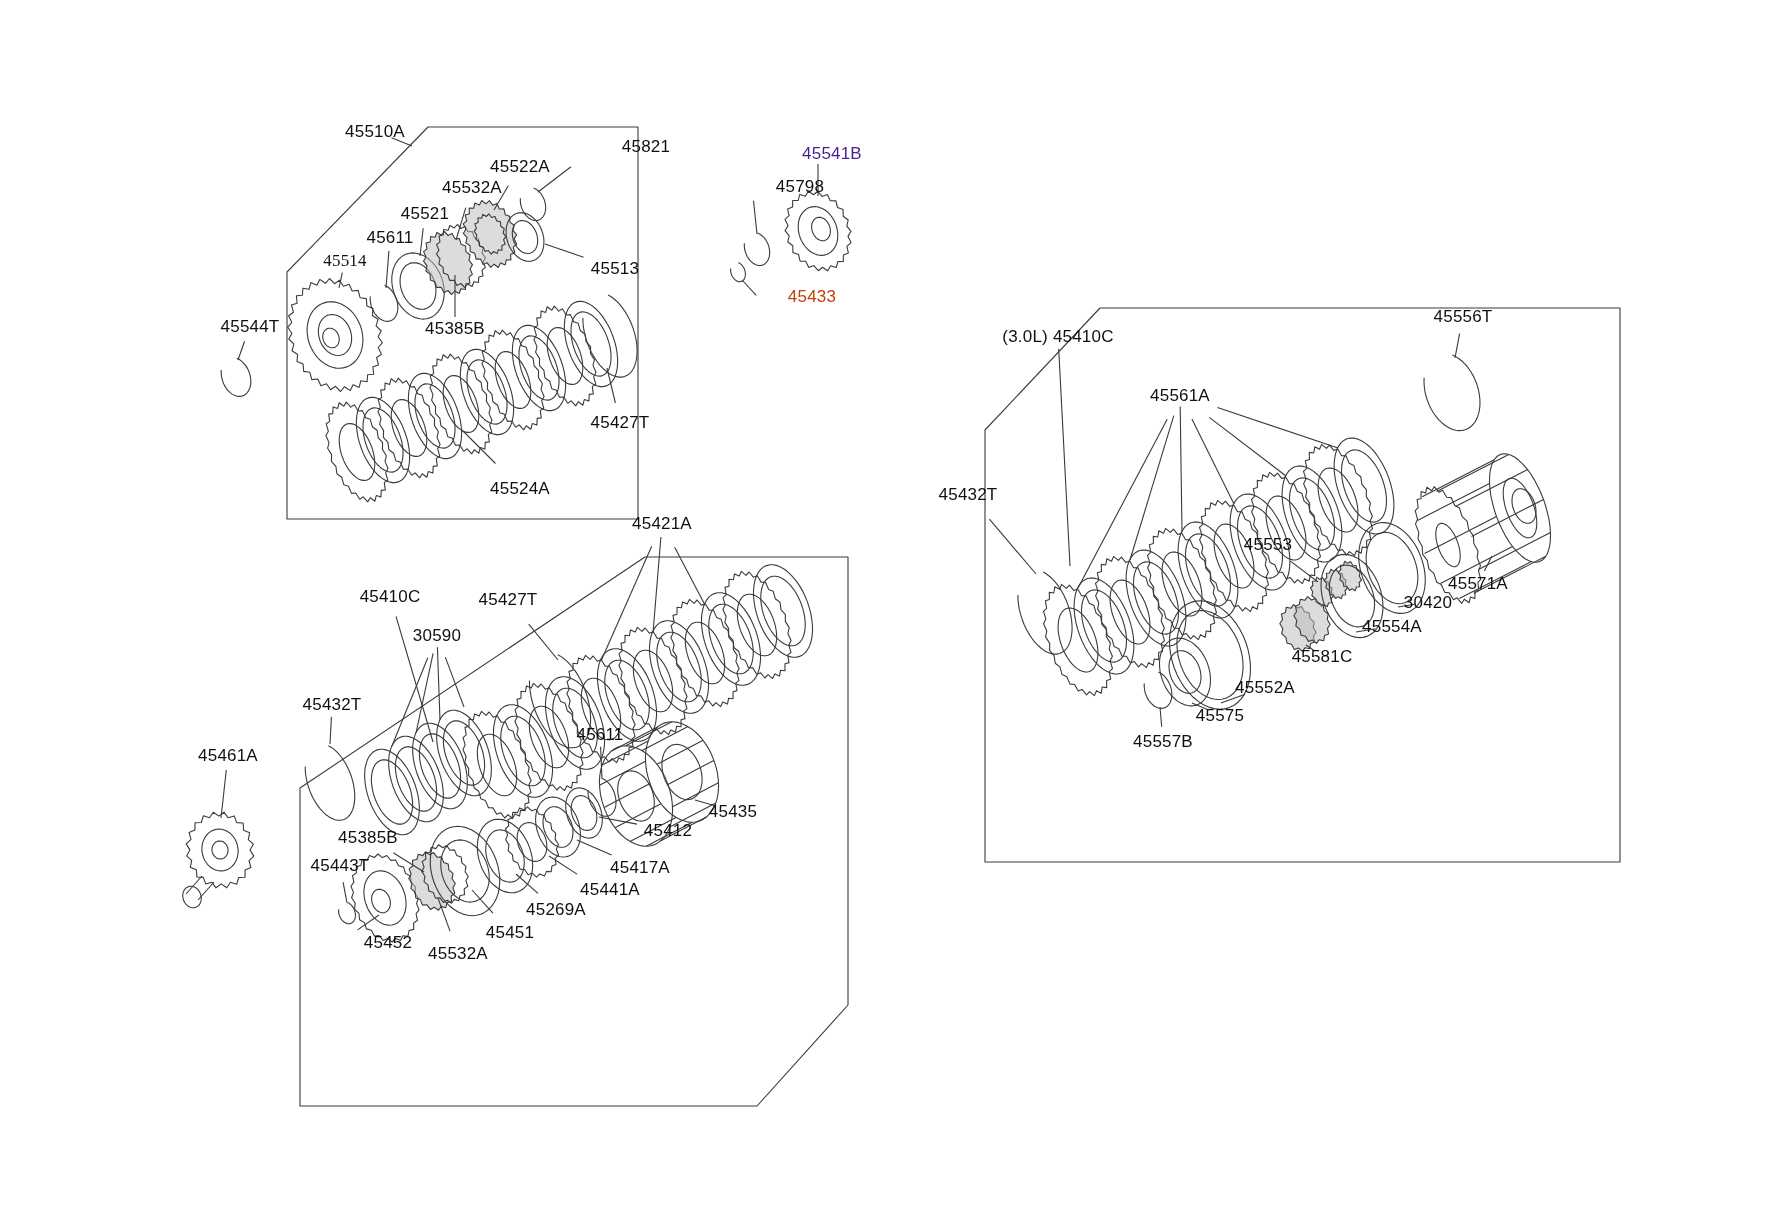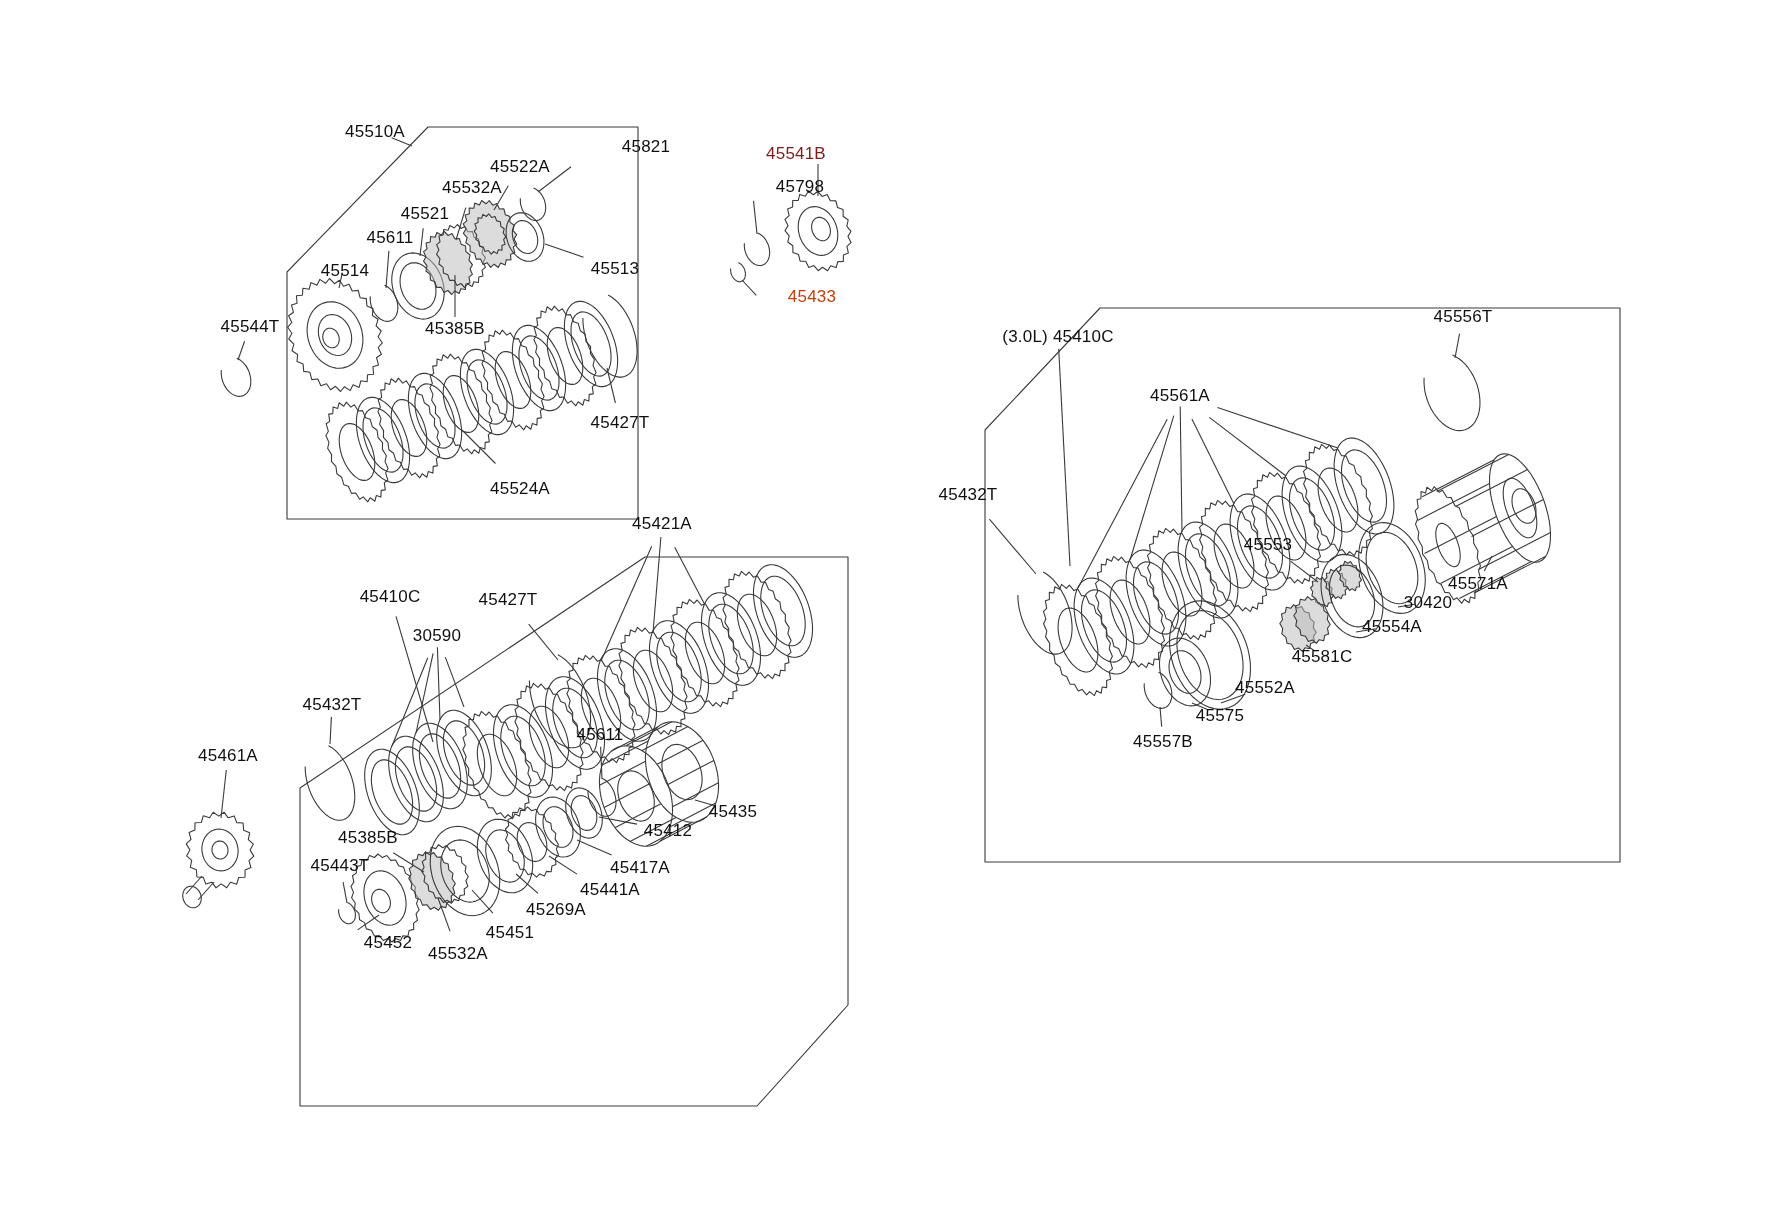--- a/index.html
+++ b/index.html
@@ -258,28 +258,28 @@
       <path d="M1207.4 709.6L1192.0 703.0" fill="none" stroke="#3a3a3a" stroke-width="1.1" stroke-linejoin="round"></path>
       <path d="M1161.7 726.8L1160.0 707.0" fill="none" stroke="#3a3a3a" stroke-width="1.1" stroke-linejoin="round"></path>
     </svg>
   <div id="labels">
       <div class="label" style="left: 375px; top: 131px; color: rgb(16, 16, 16);">45510A</div>
       <div class="label" style="left: 520px; top: 166px; color: rgb(16, 16, 16);">45522A</div>
       <div class="label" style="left: 598px; top: 146px; color: rgb(16, 16, 16); margin-left: 48px;">45821</div>
       <div class="label" style="left: 472px; top: 187px; color: rgb(16, 16, 16);">45532A</div>
       <div class="label" style="left: 425px; top: 213px; color: rgb(16, 16, 16);">45521</div>
       <div class="label" style="left: 390px; top: 237px; color: rgb(16, 16, 16);">45611</div>
-      <div class="label" style="left: 345px; top: 270px; color: rgb(16, 16, 16);">45514</div>
+      <div class="label" style="left: 345px; top: 260px; color: rgb(16, 16, 16); font-family: Liberation Serif, serif;">45514</div>
       <div class="label" style="left: 615px; top: 268px; color: rgb(16, 16, 16);">45513</div>
       <div class="label" style="left: 455px; top: 328px; color: rgb(16, 16, 16);">45385B</div>
       <div class="label" style="left: 250px; top: 326px; color: rgb(16, 16, 16);">45544T</div>
       <div class="label" style="left: 620px; top: 422px; color: rgb(16, 16, 16);">45427T</div>
       <div class="label" style="left: 520px; top: 488px; color: rgb(16, 16, 16);">45524A</div>
       <div class="label" style="left: 752px; top: 186px; color: rgb(16, 16, 16); margin-left: 48px;">45798</div>
-      <div class="label" style="left: 796px; top: 153px; color: #7f1d1d;">45541B</div>
+      <div class="label" style="left: 832px; top: 153px; color: #4c1d95;">45541B</div>
       <div class="label" style="left: 768px; top: 296px; color: #c2410c; margin-left: 44px;">45433</div>
       <div class="label" style="left: 662px; top: 523px; color: rgb(16, 16, 16);">45421A</div>
       <div class="label" style="left: 390px; top: 596px; color: rgb(16, 16, 16);">45410C</div>
       <div class="label" style="left: 508px; top: 599px; color: rgb(16, 16, 16);">45427T</div>
       <div class="label" style="left: 437px; top: 635px; color: rgb(16, 16, 16);">30590</div>
       <div class="label" style="left: 332px; top: 704px; color: rgb(16, 16, 16);">45432T</div>
       <div class="label" style="left: 228px; top: 755px; color: rgb(16, 16, 16);">45461A</div>
       <div class="label" style="left: 600px; top: 734px; color: rgb(16, 16, 16);">45611</div>
       <div class="label" style="left: 733px; top: 811px; color: rgb(16, 16, 16);">45435</div>
       <div class="label" style="left: 668px; top: 830px; color: rgb(16, 16, 16);">45412</div>

